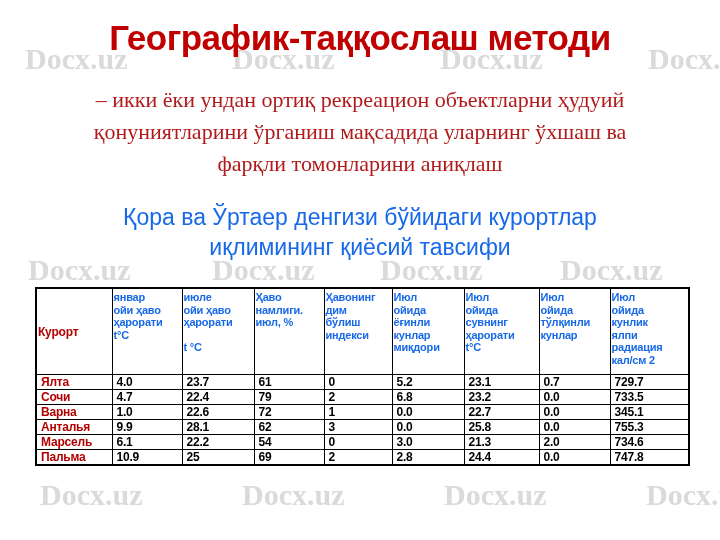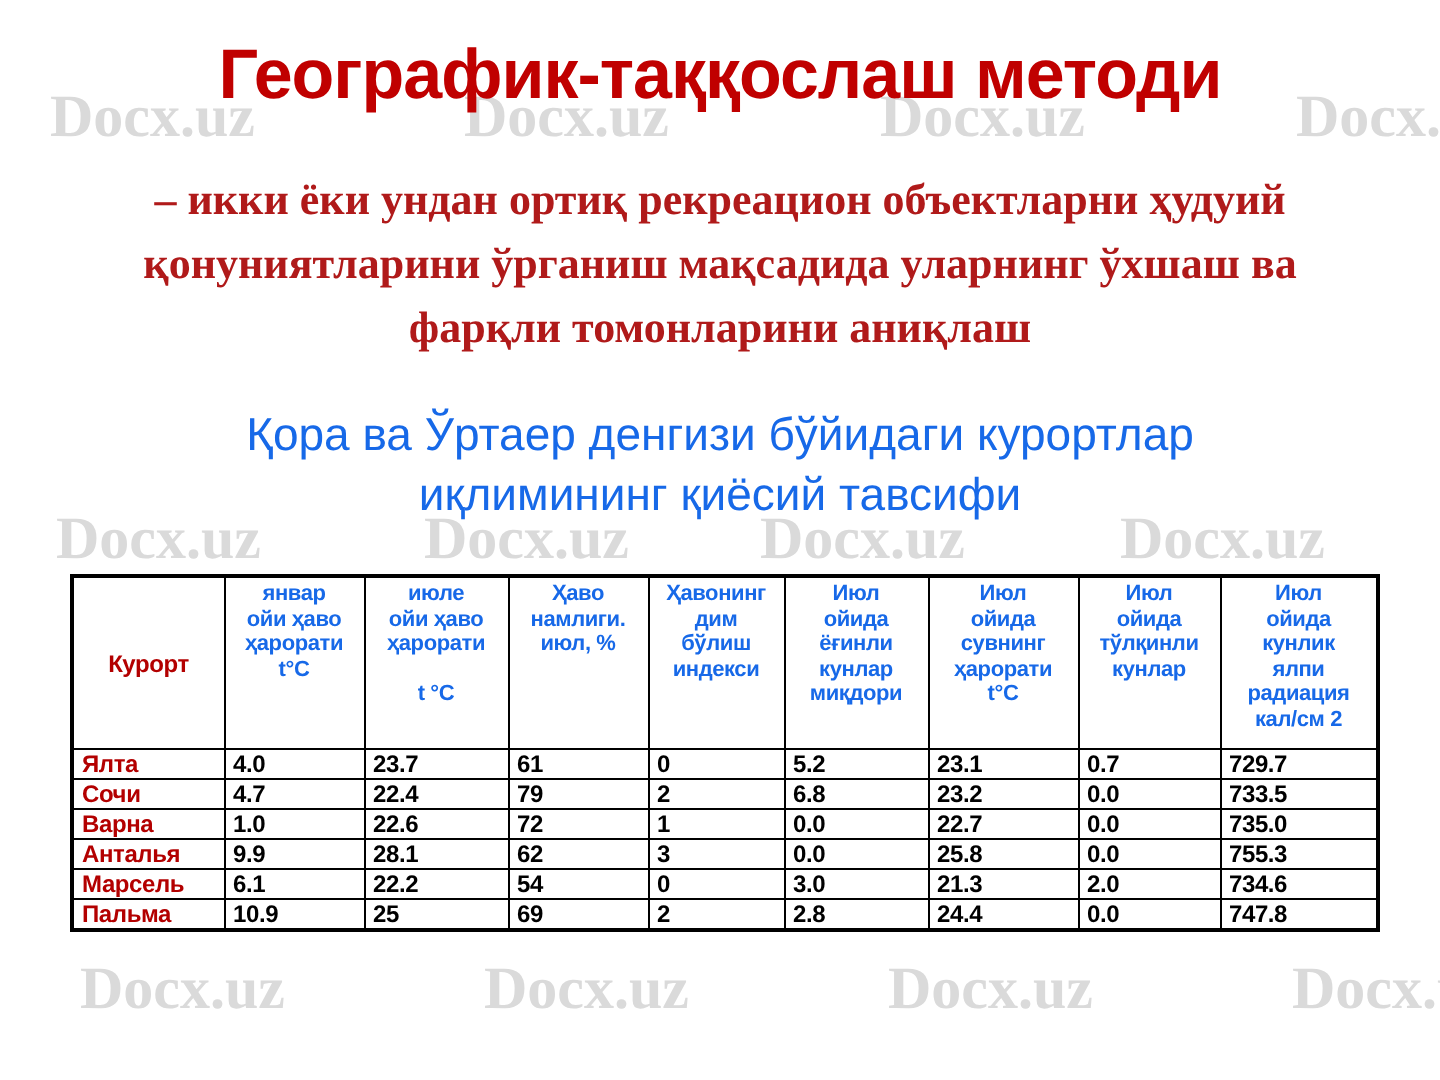--- a/index.html
+++ b/index.html
@@ -40,21 +40,21 @@
     text-align:center;
     font-size:35px;font-weight:bold;
     color:var(--title-red);
     letter-spacing:-0.5px;
     line-height:40px;
   }
   .subtitle{
     position:absolute;top:84px;left:20px;width:680px;
     text-align:center;
     font-family:"Liberation Serif", serif;
-    font-size:22px;font-weight:bold;
+    font-size:22px;font-weight:normal;
     color:var(--subtitle-red);
     line-height:32px;
     white-space:pre-line;
   }
   .section-heading{
     position:absolute;top:202px;left:20px;width:680px;
     text-align:center;
     font-size:23px;font-weight:normal;
     color:var(--heading-blue);
     line-height:30px;
@@ -70,21 +70,21 @@
   }
   table.climate th, table.climate td{
     border:1.5px solid var(--border-black);
     background:transparent;
     overflow:hidden;
   }
   table.climate thead tr{height:86px;}
   table.climate th{
     vertical-align:top;
     padding:2px 1px 0 1px;
-    text-align:center;
+    text-align:left;
     font-size:11px;line-height:12.5px;
     font-weight:bold;
     color:var(--header-blue);
     letter-spacing:-0.2px;
     white-space:pre-line;
   }
   table.climate th.corner{
     vertical-align:middle;
     color:var(--city-red);
     font-size:12px;
@@ -211,21 +211,21 @@
           </tr>
           <tr>
             <td class="city">Варна</td>
             <td>1.0</td>
             <td>22.6</td>
             <td>72</td>
             <td>1</td>
             <td>0.0</td>
             <td>22.7</td>
             <td>0.0</td>
-            <td>735.0</td>
+            <td>345.1</td>
           </tr>
           <tr>
             <td class="city">Анталья</td>
             <td>9.9</td>
             <td>28.1</td>
             <td>62</td>
             <td>3</td>
             <td>0.0</td>
             <td>25.8</td>
             <td>0.0</td>

